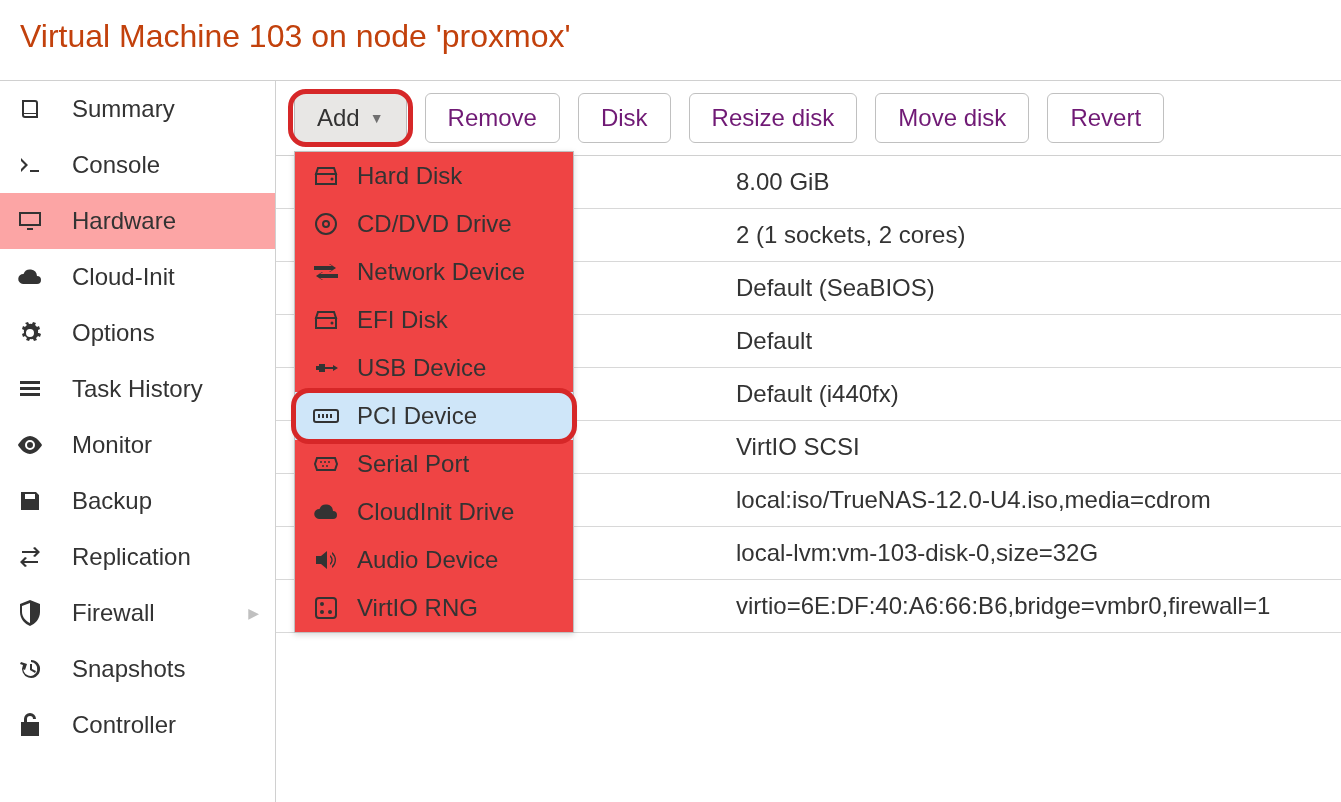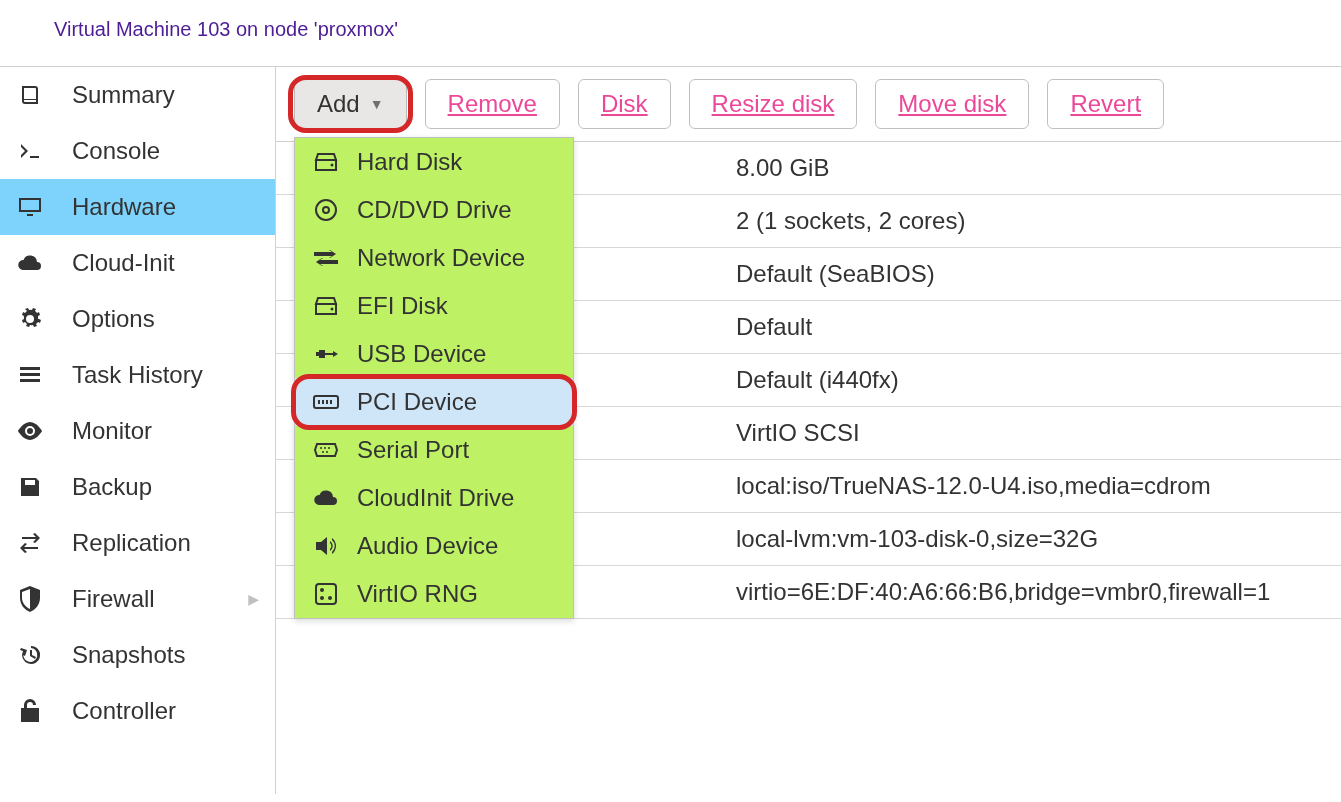--- a/index.html
+++ b/index.html
@@ -7,24 +7,23 @@
   font-family: Arial, Helvetica, sans-serif;
   font-size: 22px;
   color: #333;
   background: #fff;
   width: 1341px;
   height: 802px;
   overflow: hidden;
 }
 .page-title {
   padding: 18px 20px 25px 20px;
-  font-size: 20px;
+  font-size: 32px;
   font-weight: 400;
-  color: #4c1d95;
-  margin-left: 34px;
+  color: #c2410c;
 }
 .divider {
   border-top: 1px solid #d0d0d0;
 }
 .layout {
   display: flex;
   height: calc(100% - 75px);
 }
 .sidebar {
   width: 276px;
@@ -34,21 +33,21 @@
 .sidebar-item {
   display: flex;
   align-items: center;
   padding: 14px 16px;
   font-size: 24px;
   color: #333;
   cursor: pointer;
   gap: 28px;
 }
 .sidebar-item.active {
-  background: #7dd3fc;
+  background: #fca5a5;
 }
 .sidebar-item .icon {
   width: 28px;
   display: inline-flex;
   justify-content: center;
   align-items: center;
 }
 .sidebar-item .label { flex: 1; }
 .sidebar-item .chev {
   color: #c0c0c0;
@@ -71,22 +70,21 @@
   padding: 10px 22px;
   font-size: 24px;
   font-family: inherit;
   color: #333;
   cursor: pointer;
   display: flex;
   align-items: center;
   gap: 10px;
 }
 .btn.disabled {
-  color: #ec4899;
-  text-decoration: underline;
+  color: #701a75;
 }
 .btn.add {
   background: #e8e7e5;
   border: 1px solid #bababa;
 }
 .btn.add .chev {
   font-size: 14px;
   color: #707070;
 }
 .add-wrap {
@@ -100,21 +98,21 @@
   bottom: -4px;
   border: 5px solid #d62728;
   border-radius: 18px;
   pointer-events: none;
 }
 .dropdown {
   position: absolute;
   top: 58px;
   left: 0;
   width: 280px;
-  background: #bef264;
+  background: #ef4444;
   border: 1px solid #c0c0c0;
   box-shadow: 0 2px 6px rgba(0,0,0,0.15);
   z-index: 10;
 }
 .dd-item {
   display: flex;
   align-items: center;
   gap: 16px;
   padding: 10px 16px;
   font-size: 24px;

